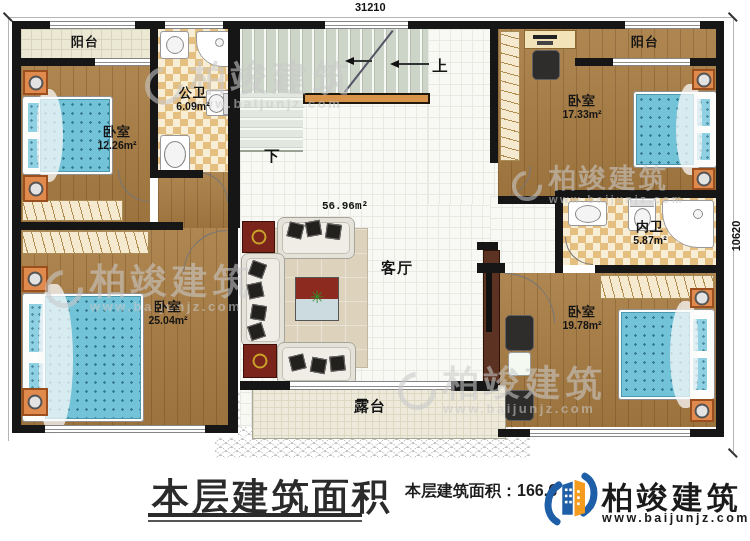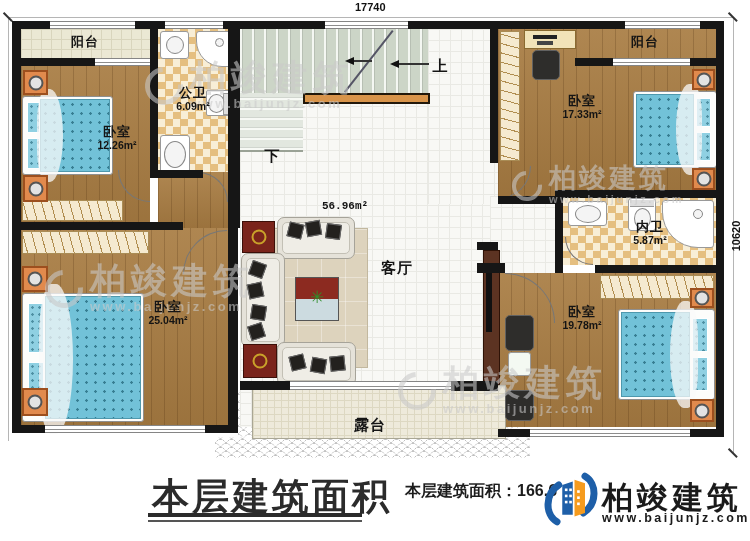--- a/index.html
+++ b/index.html
@@ -106,21 +106,21 @@
 <body>
 
 <div id="canvas">
 
   <div class="abs dimline" style="left:8px;top:17px;width:726px;height:1px;"></div>
   <div class="abs dimline" style="left:8px;top:17px;width:1px;height:424px;"></div>
   <div class="abs dimline" style="left:733px;top:17px;width:1px;height:437px;"></div>
   <div class="abs tick" style="left:2px;top:16px;"></div>
   <div class="abs tick" style="left:727px;top:16px;"></div>
   <div class="abs tick" style="left:727px;top:452px;"></div>
-  <div class="abs dimtxt" style="left:355px;top:1px;">17740</div>
+  <div class="abs dimtxt" style="left:355px;top:1px;">31210</div>
   <div class="abs dimtxt" style="left:721px;top:230px;transform:rotate(-90deg);transform-origin:center;">10620</div>
 
   <div class="abs tile" style="left:240px;top:29px;width:250px;height:398px;"></div>
   <div class="abs tile" style="left:428px;top:29px;width:70px;height:175px;"></div>
   <div class="abs tile" style="left:490px;top:196px;width:73px;height:77px;"></div>
   <div class="abs balc" style="left:21px;top:29px;width:129px;height:31px;"></div>
   <div class="abs balc" style="left:608px;top:29px;width:108px;height:29px;"></div>
   <div class="abs wood" style="left:21px;top:60px;width:129px;height:168px;"></div>
   <div class="abs wood" style="left:158px;top:172px;width:80px;height:56px;"></div>
   <div class="abs wood" style="left:21px;top:228px;width:207px;height:199px;"></div>
@@ -332,21 +332,21 @@
     </div>
   <div class="abs rlabel biglab" style="left:397px;top:268px;"><span class="nm" style="font-size:15px;">客厅</span></div>
   <div class="abs rlabel" style="left:168px;top:313px;">
       <div class="nm">卧室</div>
       <div class="ar">25.04m²</div>
     </div>
   <div class="abs rlabel" style="left:582px;top:318px;">
       <div class="nm">卧室</div>
       <div class="ar">19.78m²</div>
     </div>
-  <div class="abs rlabel biglab" style="left:370px;top:406px;margin-top:19px;"><span class="nm" style="font-size:15px;">露台</span></div>
+  <div class="abs rlabel biglab" style="left:370px;top:406px;"><span class="nm" style="font-size:15px;">露台</span></div>
 
   <div class="abs" style="left:0;top:458px;width:750px;height:83px;background:#fff;z-index:65;"></div>
   <div class="abs footer-title" style="left:152px;top:472px;">本层建筑面积</div>
   <div class="abs tline1" style="left:148px;top:513px;width:214px;"></div>
   <div class="abs tline2" style="left:148px;top:520px;width:214px;"></div>
   <div class="abs finfo" style="left:405px;top:481px;">本层建筑面积：166.6</div>
 
   <div class="abs" style="left:543px;top:470px;width:56px;height:58px;z-index:72;">
     <svg viewBox="0 0 64 64" width="56" height="58">
       <path d="M16 58 C 2 50 2 26 18 16" fill="none" stroke="#1e5fa8" stroke-width="8" stroke-linecap="round"></path>

